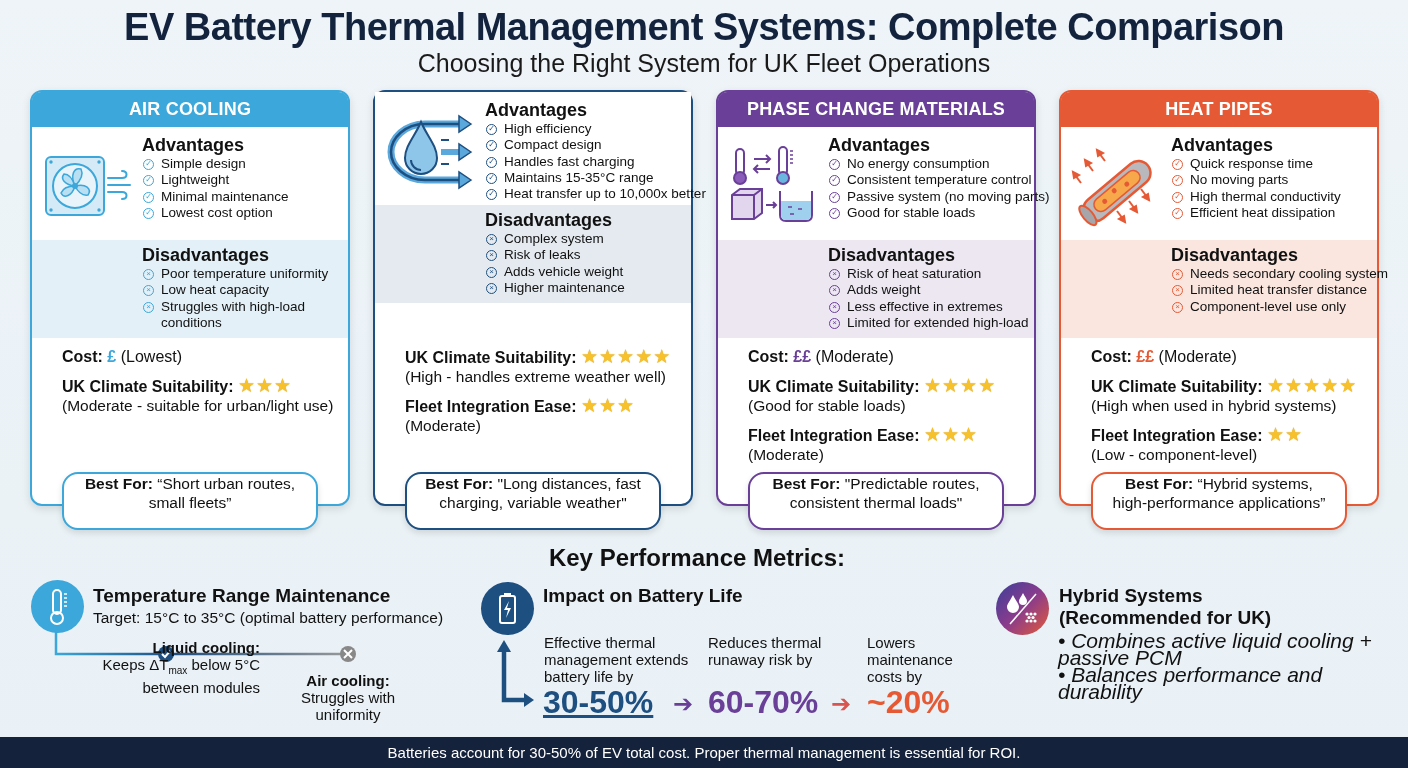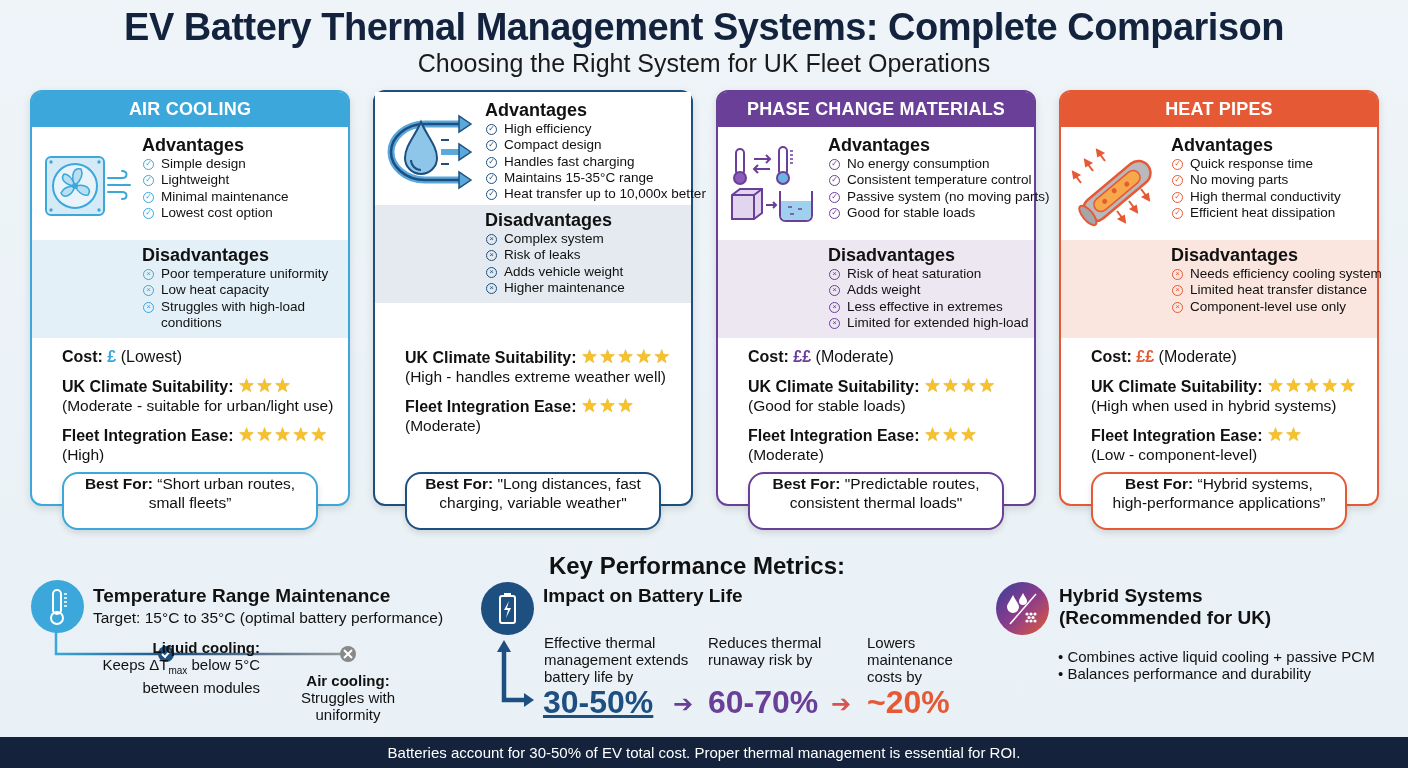--- a/index.html
+++ b/index.html
@@ -54,21 +54,21 @@
   .stars { color: #f6c12b; font-size: 19px; letter-spacing: 1px; text-shadow: 0 0 1px #d69a10; }
   .best {
     position: absolute; top: 472px; width: 256px; height: 58px;
     background: #fff; border: 2px solid; border-radius: 16px;
     text-align: center; font-size: 15.5px; line-height: 19px; padding-top: 0;
     box-shadow: 0 3px 6px rgba(0,0,0,0.12);
   }
   .best b { font-weight: 700; }
   .kpm {
     position: absolute; left: 0; top: 544px; width: 1394px; text-align: center;
-    font-size: 24px; font-weight: 700; color: #111; margin-top: 8px;
+    font-size: 24px; font-weight: 700; color: #111;
   }
   .footer {
     position: absolute; left: 0; top: 737px; width: 1408px; height: 31px;
     background: #14223b; color: #fff; text-align: center; font-size: 15px; line-height: 31px;
   }
   .circ { position: absolute; border-radius: 50%; }
   .h3 { position: absolute; font-size: 19px; font-weight: 700; line-height: 22px; }
   .txt { position: absolute; font-size: 15px; line-height: 17px; }
   .big { position: absolute; font-size: 32px; font-weight: 700; }
 </style>
@@ -121,21 +121,20 @@
             <li><span class="bullet" style="border-color:#3ba7da;color:#3ba7da;">×</span><span>Poor temperature uniformity</span></li>
             <li><span class="bullet" style="border-color:#3ba7da;color:#3ba7da;">×</span><span>Low heat capacity</span></li>
             <li><span class="bullet" style="border-color:#3ba7da;color:#3ba7da;">×</span><span>Struggles with high-load</span></li>
             <li><span>conditions</span></li>
           </ul>
       </div>
     </div>
     <div class="metrics">
       <div class="m-row"><b>Cost:</b> <b style="color:#3ba7da;">£</b> <span>(Lowest)</span></div>
       <div class="m-row"><b>UK Climate Suitability:</b> <span class="stars">★★★</span><span class="sub">(Moderate - suitable for urban/light use)</span></div>
-      <div class="m-row"><b>Fleet Integration Ease:</b> <span class="stars">★★★★★</span><span class="sub">(High)</span></div>
     </div>
     </div>
     <div class="best" style="left: 62px; border-color: rgb(59, 167, 218);">
       <div><b>Best For:</b> <span>“Short urban routes,</span></div>
       <div>small fleets”</div>
     </div>
     <div class="card" style="left: 373px; border-color: rgb(29, 79, 128);">
     <div class="adv" style="height:113px;">
       <div class="icon-wrap"><svg width="92" height="84" viewBox="0 0 92 84">
       <g fill="none" stroke="#1d4f80" stroke-width="2.5">
@@ -274,21 +273,21 @@
             <li><span class="bullet" style="border-color:#e55a35;color:#e55a35;">✓</span><span>No moving parts</span></li>
             <li><span class="bullet" style="border-color:#e55a35;color:#e55a35;">✓</span><span>High thermal conductivity</span></li>
             <li><span class="bullet" style="border-color:#e55a35;color:#e55a35;">✓</span><span>Efficient heat dissipation</span></li>
           </ul>
       </div>
     </div>
     <div class="dis" style="background:#fae6df;">
       <div class="sec" style="top:5px;">
         <div class="sec-title">Disadvantages</div>
         <ul>
-            <li><span class="bullet" style="border-color:#e55a35;color:#e55a35;">×</span><span>Needs efficiency cooling system</span></li>
+            <li><span class="bullet" style="border-color:#e55a35;color:#e55a35;">×</span><span>Needs secondary cooling system</span></li>
             <li><span class="bullet" style="border-color:#e55a35;color:#e55a35;">×</span><span>Limited heat transfer distance</span></li>
             <li><span class="bullet" style="border-color:#e55a35;color:#e55a35;">×</span><span>Component-level use only</span></li>
           </ul>
       </div>
     </div>
     <div class="metrics">
       <div class="m-row"><b>Cost:</b> <b style="color:#e55a35;">££</b> <span>(Moderate)</span></div>
       <div class="m-row"><b>UK Climate Suitability:</b> <span class="stars">★★★★★</span><span class="sub">(High when used in hybrid systems)</span></div>
       <div class="m-row"><b>Fleet Integration Ease:</b> <span class="stars">★★</span><span class="sub">(Low - component-level)</span></div>
     </div>
@@ -390,19 +389,19 @@
         <circle cx="31" cy="39" r="1.6"></circle>
           <circle cx="35" cy="39" r="1.6"></circle>
           <circle cx="39" cy="39" r="1.6"></circle>
       </g>
     </svg>
   </div>
   <div class="h3" style="left:1059px;top:585px;">
     <div>Hybrid Systems</div>
     <div>(Recommended for UK)</div>
   </div>
-  <div class="txt" style="left:1058px;top:648px;font-size:15px;">
+  <div class="txt" style="left:1058px;top:632px;font-size:21px;font-style:italic;">
     <div>• Combines active liquid cooling + passive PCM</div>
     <div>• Balances performance and durability</div>
   </div>
 </div>
 
 <div class="footer">Batteries account for 30-50% of EV total cost. Proper thermal management is essential for ROI.</div>
 
 </body></html>

